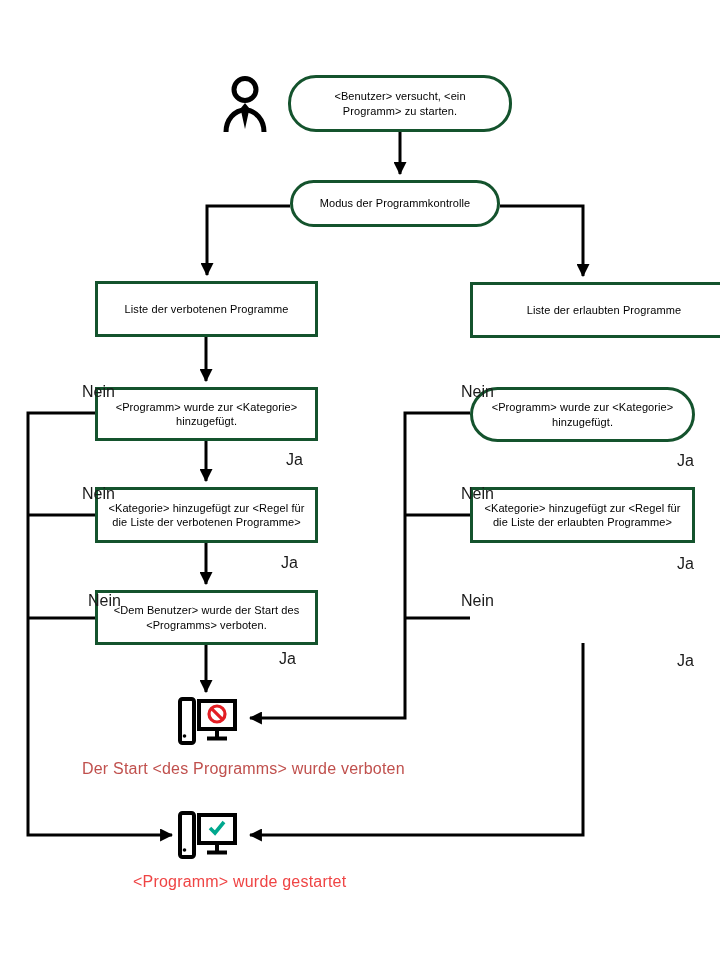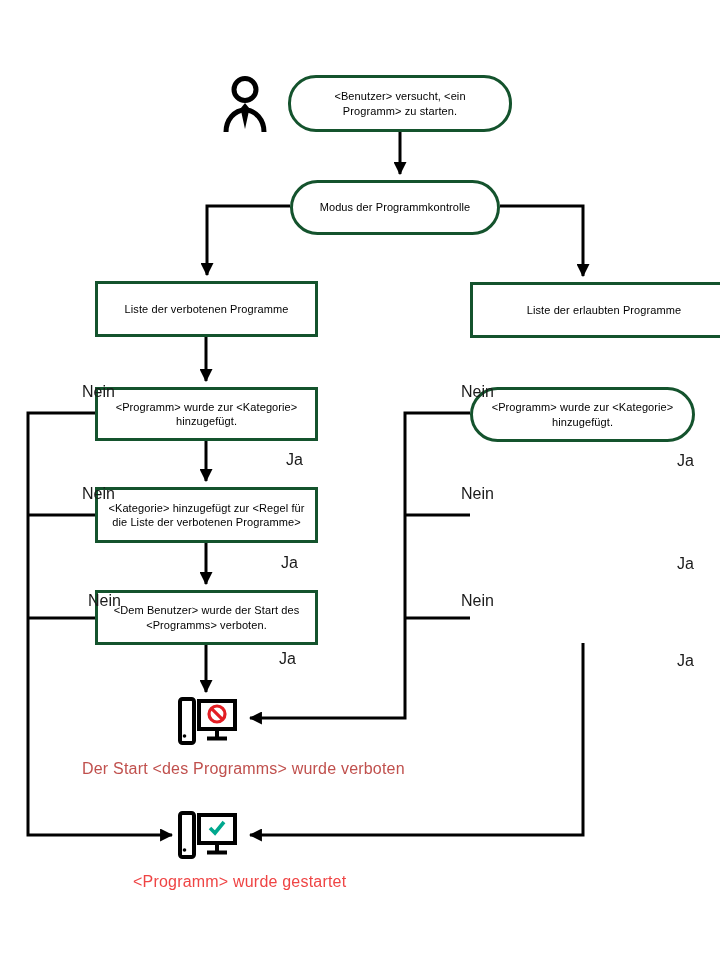--- a/index.html
+++ b/index.html
@@ -65,21 +65,21 @@
       <circle cx="23" cy="14.5" r="11" fill="none" stroke="#000" stroke-width="5"></circle>
       <path d="M4,57 A19,22 0 0 1 42,57" fill="none" stroke="#000" stroke-width="5"></path>
       <path d="M23,28 L27.5,33.5 L23,54 L18.5,33.5 Z" fill="#000"></path>
     </svg>
   </div>
 
   <div class="node stadium" style="left:288px;top:75px;width:224px;height:57px;padding:0 28px;">
     <span>&lt;Benutzer&gt; versucht, &lt;ein Programm&gt;  zu starten.</span>
   </div>
 
-  <div class="node stadium" style="left:290px;top:180px;width:210px;height:55px;padding:15px 16px;">
+  <div class="node stadium" style="left:290px;top:180px;width:210px;height:47px;padding:15px 16px;">
     <span>Modus der Programmkontrolle</span>
   </div>
 
   <div class="node" style="left:95px;top:281px;width:223px;height:56px;padding:0 12px;">
     <span>Liste der verbotenen Programme</span>
   </div>
   <div class="node" style="left:95px;top:387px;width:223px;height:54px;padding:0 10px;">
     <span>&lt;Programm&gt;  wurde zur &lt;Kategorie&gt; hinzugefügt.</span>
   </div>
   <div class="node" style="left:95px;top:487px;width:223px;height:56px;padding:0 8px;justify-content:flex-end;">
@@ -87,20 +87,23 @@
   </div>
   <div class="node" style="left:95px;top:590px;width:223px;height:55px;padding:0 12px;justify-content:center;">
     <span>&lt;Dem  Benutzer&gt; wurde der Start des &lt;Programms&gt;  verboten.</span>
   </div>
 
   <div class="node" style="left:470px;top:282px;width:268px;height:56px;padding:0 20px;">
     <span>Liste der erlaubten Programme</span>
   </div>
   <div class="node stadium" style="left:470px;top:387px;width:225px;height:55px;padding:0 18px;">
     <span>&lt;Programm&gt;  wurde zur &lt;Kategorie&gt; hinzugefügt.</span>
+  </div>
+  <div class="node" style="left:470px;top:487px;width:225px;height:56px;padding:0 8px;">
+    <span>&lt;Kategorie&gt; hinzugefügt zur &lt;Regel  für die Liste der erlaubten Programme&gt;</span>
   </div>
 
   <div class="lbl" style="left:42px;top:383px;">Nein</div>
   <div class="lbl" style="left:42px;top:485px;">Nein</div>
   <div class="lbl" style="left:48px;top:592px;">Nein</div>
   <div class="lbl" style="left:421px;top:383px;">Nein</div>
   <div class="lbl" style="left:421px;top:485px;">Nein</div>
   <div class="lbl" style="left:421px;top:592px;">Nein</div>
 
   <div class="lbl" style="left:246px;top:451px;">Ja</div>

